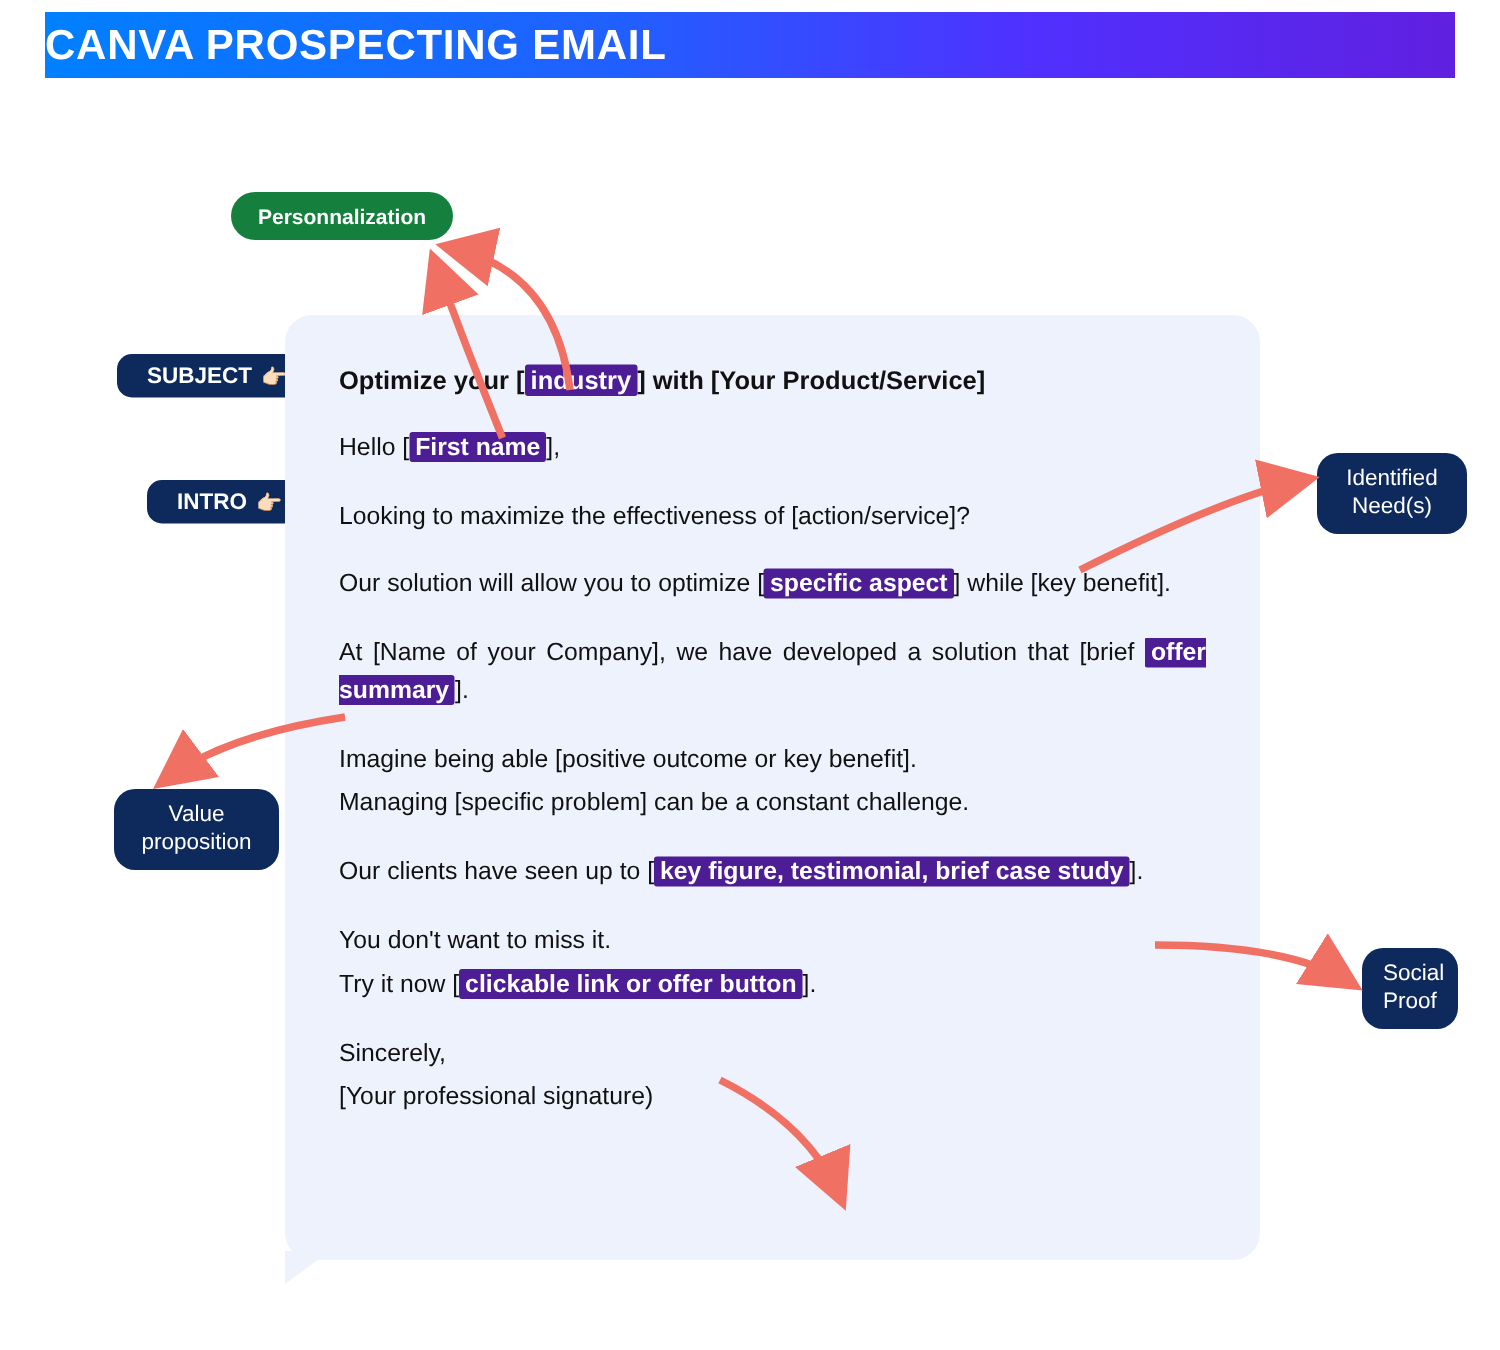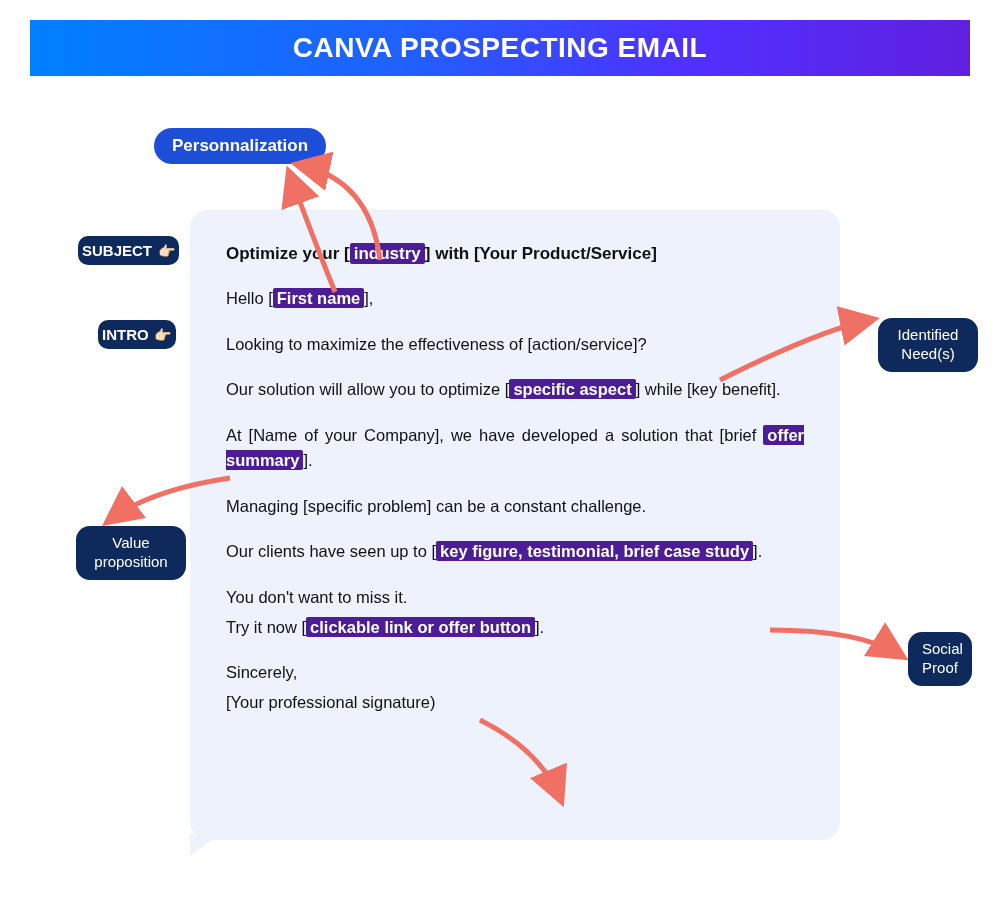--- a/index.html
+++ b/index.html
@@ -5,40 +5,39 @@
   * { box-sizing: border-box; margin: 0; padding: 0; }
   body {
     font-family: -apple-system, BlinkMacSystemFont, 'Segoe UI', Arial, sans-serif;
     background: #ffffff;
     width: 1000px;
     height: 900px;
     position: relative;
   }
   .banner {
     position: absolute;
-    top: 20px;
+    top: 8px;
     left: 30px;
     right: 30px;
-    height: 56px;
+    height: 44px;
     background: linear-gradient(90deg, #0080ff 0%, #2060ff 40%, #5030ff 70%, #6020e0 100%);
     display: flex;
     align-items: center;
-    justify-content: center;
   }
   .banner-title {
     color: #ffffff;
     font-size: 28px;
     font-weight: 800;
     letter-spacing: 0.5px;
   }
   .pill {
     position: absolute;
-    background: #1d4ed8;
-    color: #ffffff;
-    font-size: 17px;
+    background: #15803d;
+    color: #ffffff;
+    font-size: 14px;
     font-weight: 600;
     padding: 8px 18px;
     border-radius: 999px;
     white-space: nowrap;
   }
   .box {
     position: absolute;
     background: #0e2a5c;
     color: #ffffff;
     font-size: 15px;
@@ -47,21 +46,21 @@
     border-radius: 14px;
     text-align: center;
     line-height: 1.25;
   }
   .side-label {
     position: absolute;
     background: #0e2a5c;
     color: #ffffff;
     font-size: 15px;
     font-weight: 700;
-    padding: 6px 4px;
+    padding: 6px 20px;
     border-radius: 10px;
     display: flex;
     align-items: center;
     gap: 6px;
   }
   .pointer {
     font-size: 14px;
   }
   .card {
     position: absolute;
@@ -122,21 +121,21 @@
 <div class="side-label" style="left:78px; top:236px;">
   <span>SUBJECT</span>
   <span class="pointer">👉🏻</span>
 </div>
 
 <div class="side-label" style="left:98px; top:320px;">
   <span>INTRO</span>
   <span class="pointer">👉🏻</span>
 </div>
 
-<div class="box" style="left:878px; top:302px; width:100px;margin-top:16px;">
+<div class="box" style="left:878px; top:302px; width:100px;">
   <span>Identified<br>Need(s)</span>
 </div>
 
 <div class="box" style="left:44px; top:526px; width:110px;margin-left:32px;">
   <span>Value<br>proposition</span>
 </div>
 
 <div class="box" style="left:908px; top:632px; width:64px;">
   <span>Social<br>Proof</span>
 </div>
@@ -157,20 +156,21 @@
   <div class="para">Looking to maximize the effectiveness of [action/service]?</div>
 
   <div class="para">
     <span>Our solution will allow you to optimize [</span><span class="hl">specific aspect</span><span>] while [key benefit].</span>
   </div>
 
   <div class="para">
     <span>At [Name of your Company], we have developed a solution that [brief </span><span class="hl">offer summary</span><span>].</span>
   </div>
 
+  <div class="para tight">Imagine being able [positive outcome or key benefit].</div>
   <div class="para">Managing [specific problem] can be a constant challenge.</div>
 
   <div class="para">
     <span>Our clients have seen up to [</span><span class="hl">key figure, testimonial, brief case study</span><span>].</span>
   </div>
 
   <div class="para tight">You don't want to miss it.</div>
   <div class="para">
     <span>Try it now [</span><span class="hl">clickable link or offer button</span><span>].</span>
   </div>

